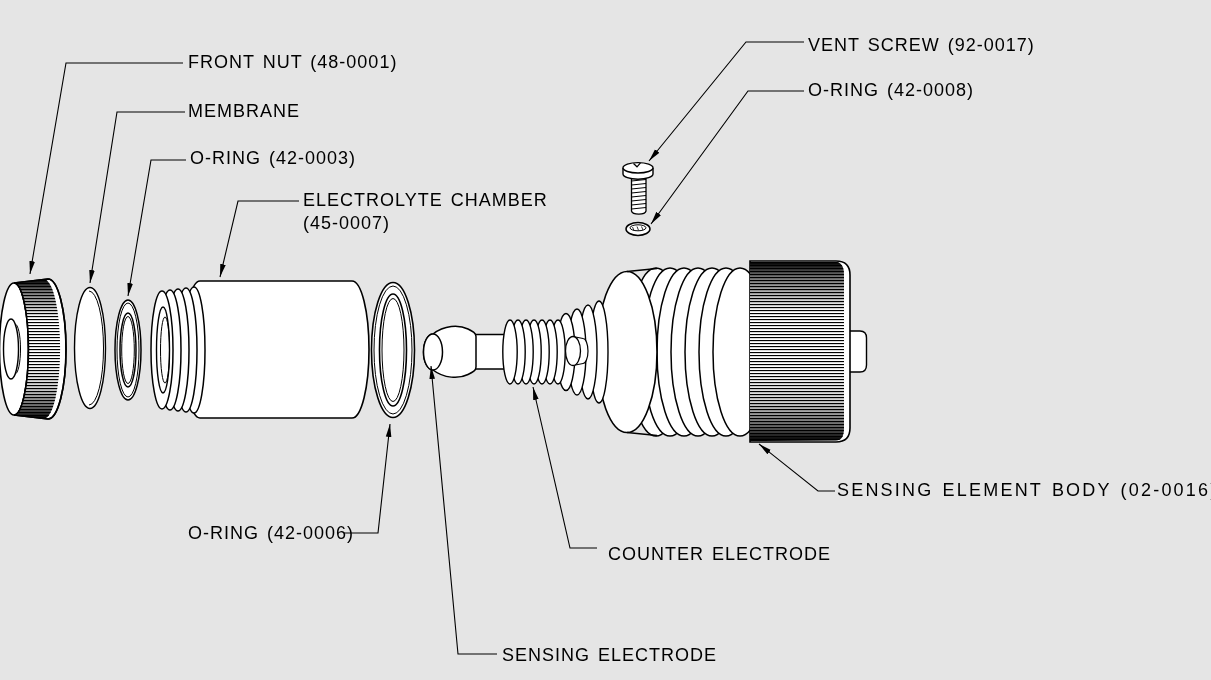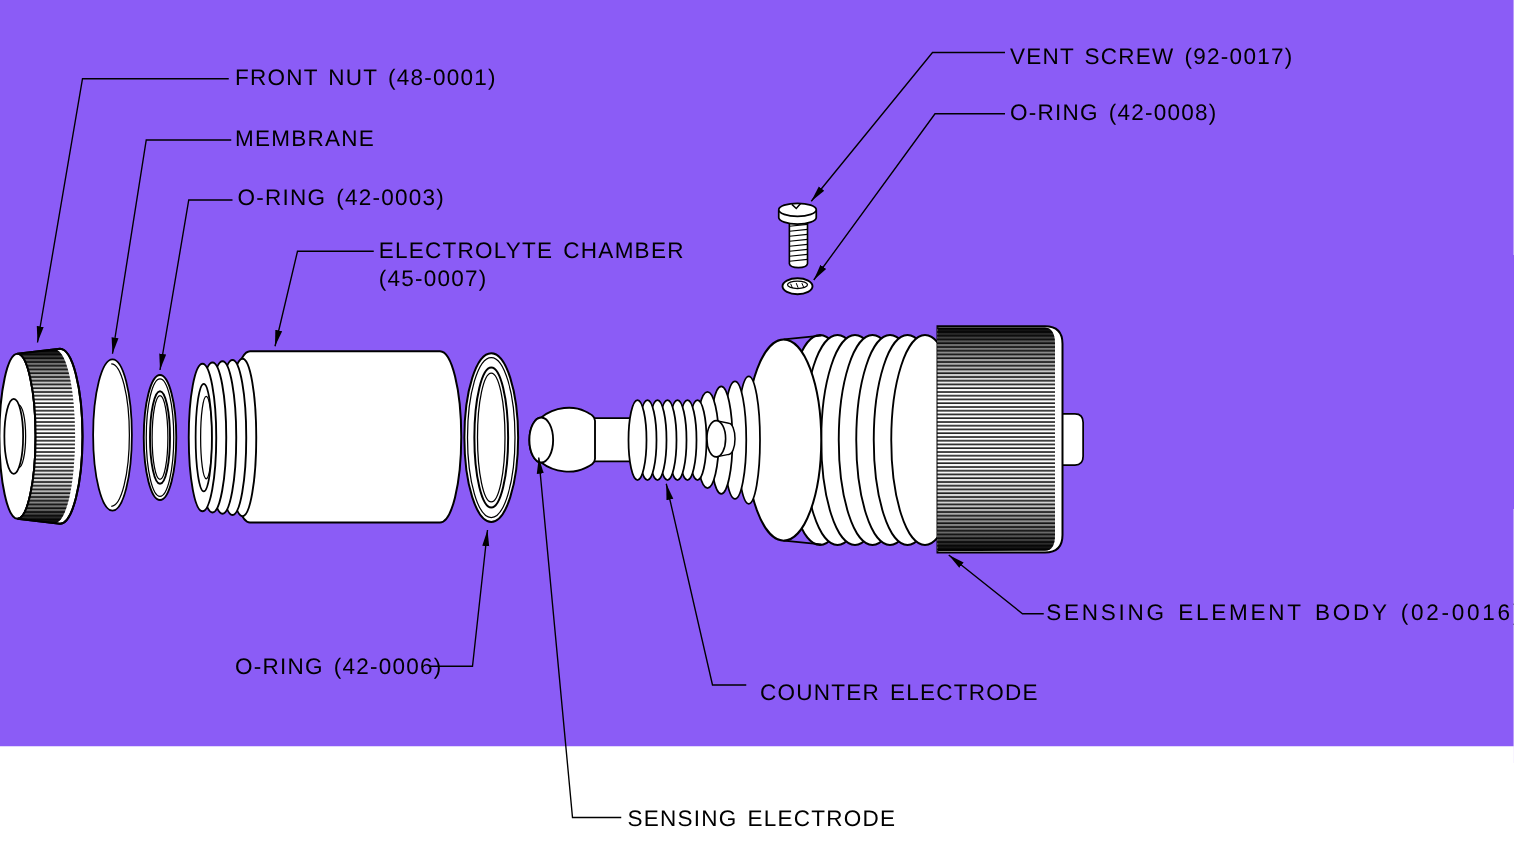--- a/index.html
+++ b/index.html
@@ -7,22 +7,22 @@
     padding: 0;
     background: #ffffff;
     width: 1211px;
     height: 680px;
     overflow: hidden;
     font-family: "Liberation Sans", sans-serif;
   }
   .diagram-wrap {
     position: relative;
     width: 1211px;
-    height: 597px;
-    background: #8b5cf6;
+    height: 680px;
+    background: #e5e5e5;
   }
   svg { display: block; }
   .part  { stroke: #000; fill: #fff; }
   .lead  { stroke: #000; fill: none; stroke-width: 1.1px; }
   .lbl {
     font-family: "Liberation Sans", sans-serif;
     font-size: 18px;
     letter-spacing: 1px;
     word-spacing: 2px;
     fill: #000;

